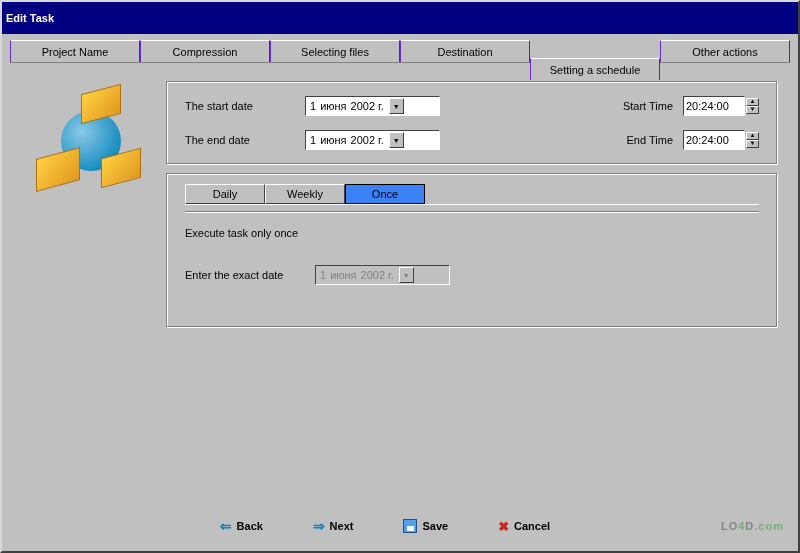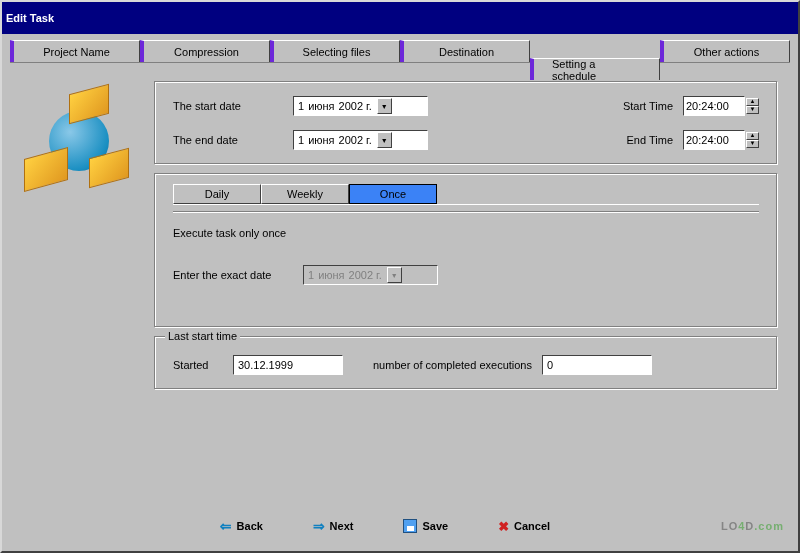--- a/index.html
+++ b/index.html
@@ -1,22 +1,22 @@
 <!DOCTYPE html>
 <html><head>
 <meta charset="utf-8">
 <style>
 * { box-sizing: border-box; margin: 0; padding: 0; font-family: "MS Sans Serif", Tahoma, Arial, sans-serif; font-size: 11px; }
 body { background: #c0c0c0; width: 800px; height: 553px; position: relative; overflow: hidden; }
 .window { width: 800px; height: 553px; border: 2px solid; border-color: #d8d8d8 #404040 #404040 #d8d8d8; background: #c0c0c0; position: relative; }
 .titlebar { background: #000080; color: #fff; font-weight: bold; padding: 2px 4px; height: 32px; display: flex; align-items: center; }
 .tabrow { display: flex; margin: 6px 8px 0 8px; border-bottom: 1px solid #808080; }
-.tab { padding: 4px 18px; border: 1px solid #808080; border-bottom: none; margin-right: 0px; background: #c0c0c0; border-top: 1px solid #fff; border-left: 4px solid #6d28d9; border-right: 1px solid #404040; color: #000; height: 22px; display:flex; align-items:center; justify-content:center; flex:1; }
+.tab { padding: 4px 18px; border: 1px solid #808080; border-bottom: none; margin-right: 0px; background: #c0c0c0; border-top: 1px solid #fff; border-left: 1px solid #6d28d9; border-right: 1px solid #404040; color: #000; height: 22px; display:flex; align-items:center; justify-content:center; flex:1; }
 .tab.active { background: #c0c0c0; position: relative; top: 18px; z-index: 2; }
-.content { display: flex; padding: 18px 20px 10px 12px; gap: 10px; }
+.content { display: flex; padding: 18px 20px 10px 24px; gap: 10px; }
 .illustration { width: 130px; height: 120px; flex-shrink: 0; position: relative; }
 .globe { width: 60px; height: 60px; background: radial-gradient(circle at 35% 35%, #8ac8e8 0%, #1a8fc2 70%, #0a5d87 100%); border-radius: 50%; position: absolute; left: 35px; top: 30px; }
 .box { position: absolute; width: 40px; height: 30px; background: linear-gradient(135deg, #ffd040, #e09820); border: 1px solid #b07010; transform: skewY(-15deg); }
 .box1 { left: 55px; top: 8px; }
 .box2 { left: 10px; top: 72px; width: 44px; height: 33px;}
 .box3 { left: 75px; top: 72px; }
 .right { flex: 1; }
 .fieldset { border: 1px solid #808080; border-top-color: #808080; border-left-color: #808080; border-right-color: #fff; border-bottom-color: #fff; box-shadow: inset -1px -1px 0 #808080, inset 1px 1px 0 #fff; padding: 14px 18px; margin-bottom: 8px; position: relative; background:#c0c0c0; }
 .fieldset.legend { padding-top: 18px; }
 .legend-text { position: absolute; top: -7px; left: 10px; background: #c0c0c0; padding: 0 3px; }
@@ -27,21 +27,21 @@
 .dateinput { border: 1px solid; border-color: #404040 #fff #fff #404040; background: #fff; height: 20px; display: inline-flex; align-items: center; padding: 0 2px; font-size: 11px; }
 .dateinput.disabled { background: #c0c0c0; color: #808080; }
 .dateseg { padding: 0 2px; }
 .dropbtn { width: 15px; height: 16px; background: #c0c0c0; border: 1px solid; border-color: #fff #404040 #404040 #fff; display:inline-flex; align-items:center; justify-content:center; margin-left:3px; }
 .dropbtn::after { content: "▼"; font-size: 7px; color: #000; }
 .dropbtn.disabled::after { color: #808080; }
 .spin { display:inline-flex; flex-direction:column; margin-left:1px; }
 .spinbtn { width:13px; height:8px; background:#c0c0c0; border:1px solid; border-color:#fff #404040 #404040 #fff; font-size:6px; text-align:center; line-height:5px;}
 .timelabel { width: 80px; text-align: right; margin-left: auto; margin-right: 10px; }
 .freqtabs { display:flex; border-bottom: 1px inset #fff; margin-bottom: 4px; }
-.freqtab { padding: 3px 0; border: 1px solid #808080; width: 88px; text-align: center; border-top:1px solid #fff; border-left:1px solid #fff; border-right:1px solid #404040; border-bottom:1px solid #404040; margin-right:0; height:20px; display:flex; align-items:center; justify-content:center; }
+.freqtab { padding: 3px 0; border: 1px solid #808080; width: 80px; text-align: center; border-top:1px solid #fff; border-left:1px solid #fff; border-right:1px solid #404040; border-bottom:1px solid #404040; margin-right:0; height:20px; display:flex; align-items:center; justify-content:center; }
 .freqtab.active { background: #3b82f6; border: 1px solid #000; font-weight: normal; }
 .freqtab.spacer { border:none; background:transparent; width:30px;}
 .hr { height:2px; background:#808080; border-bottom:1px solid #fff; margin: 6px 0 14px 0;}
 .txtinput { border:1px solid; border-color:#404040 #fff #fff #404040; background:#fff; height:20px; padding:0 4px; display:inline-flex; align-items:center; }
 .buttonbar { position:absolute; left:0; right:0; bottom:0; height:50px; display:flex; align-items:center; justify-content:center; gap:50px; padding-right:30px; }
 .navbtn { display:flex; align-items:center; gap:5px; font-weight:bold; cursor:pointer; }
 .arrow { font-size: 14px; font-weight: bold; }
 .arrow.left { color: #1080c0; }
 .arrow.right { color: #1080c0; }
 .diskicon { width:14px; height:14px; background:#50a0f0; border:1px solid #205080; position:relative; }
@@ -131,29 +131,20 @@
           <span class="dateinput disabled" style="width:135px;">
             <span class="dateseg">1</span>
             <span class="dateseg">июня</span>
             <span class="dateseg">2002 г.</span>
             <span class="dropbtn disabled"></span>
           </span>
         </div>
         <div style="height:14px;"></div>
       </div>
 
-      <div class="fieldset legend">
-        <span class="legend-text">Last start time</span>
-        <div class="row" style="margin-bottom:0;">
-          <span class="label-sm">Started</span>
-          <span class="txtinput" style="width:110px;">30.12.1999</span>
-          <span style="margin-left:30px; margin-right:10px;">number of completed executions</span>
-          <span class="txtinput" style="width:110px;">0</span>
-        </div>
-      </div>
     </div>
   </div>
 
   <div class="buttonbar">
     <div class="navbtn">
       <span class="arrow left">⇐</span>
       <span>Back</span>
     </div>
     <div class="navbtn">
       <span class="arrow right">⇒</span>

